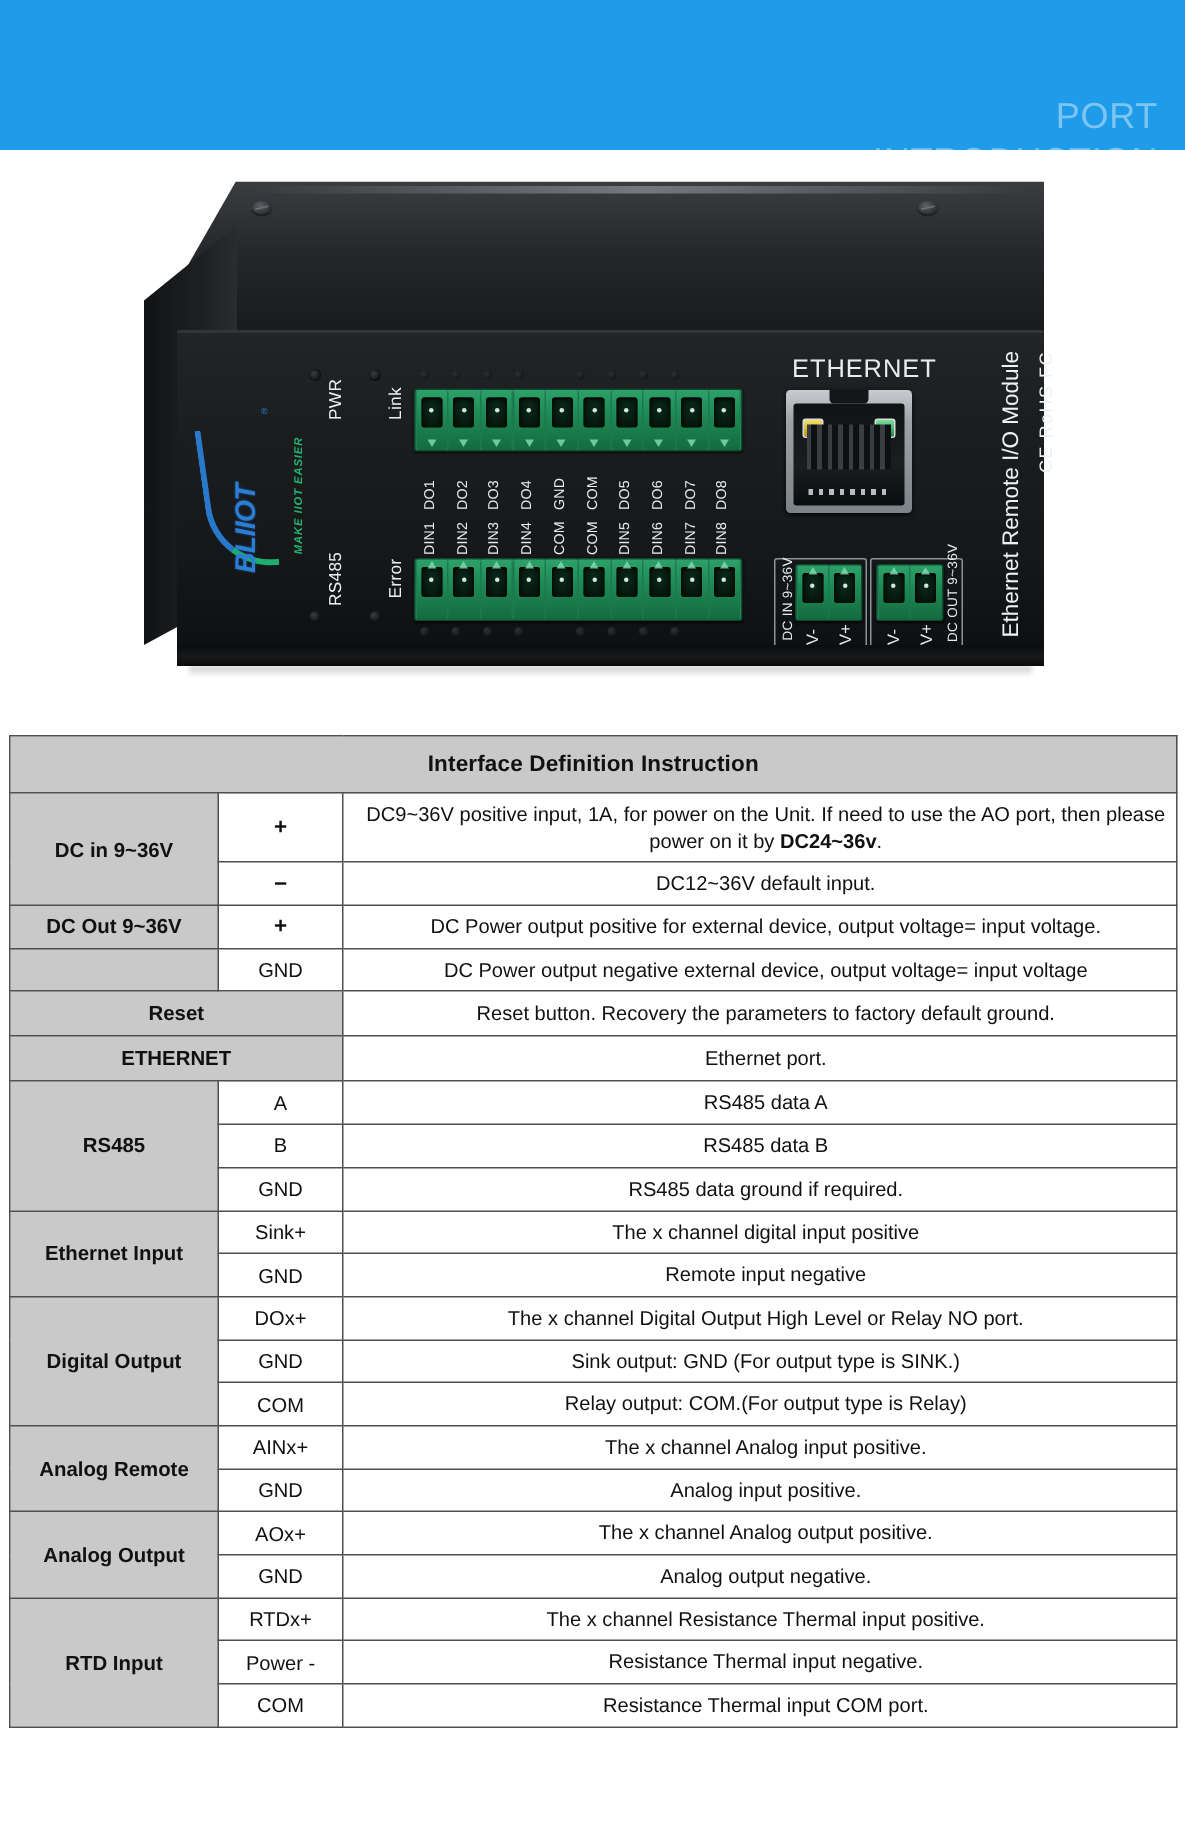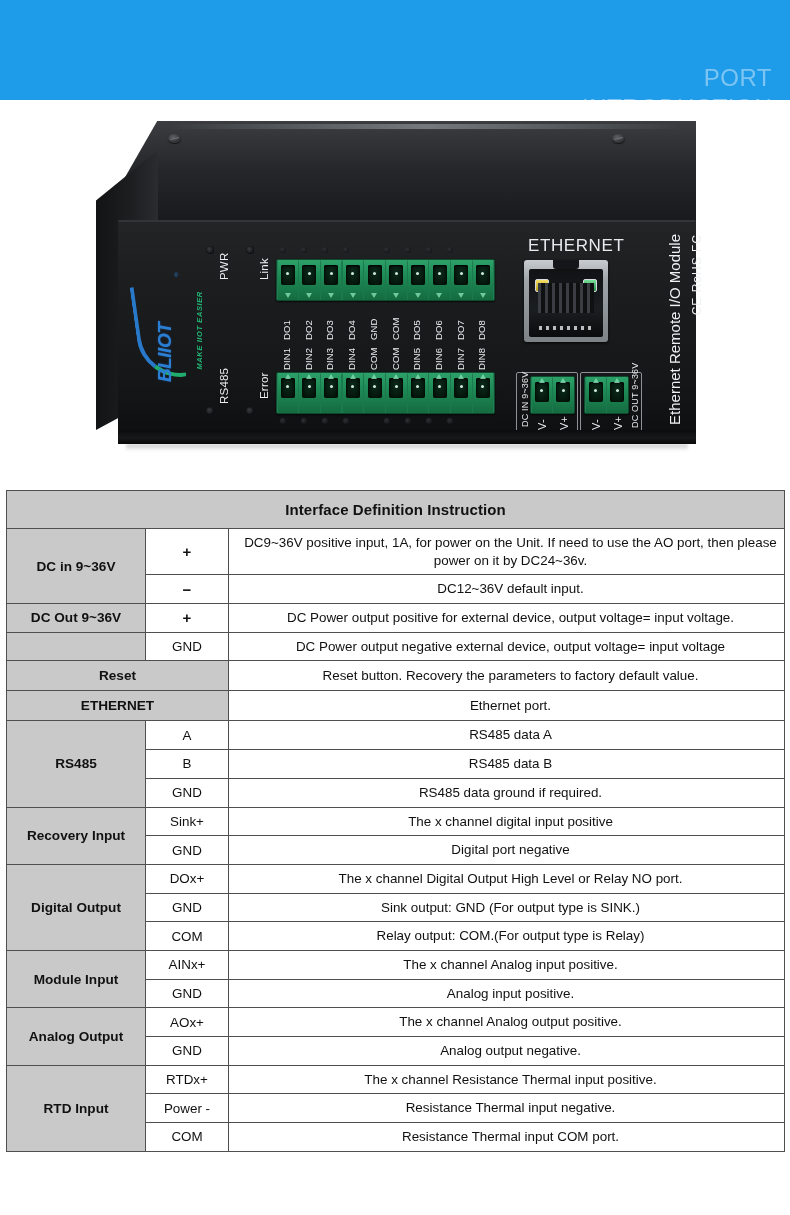--- a/index.html
+++ b/index.html
@@ -363,21 +363,21 @@
     text-align: center;
     font-size: 13.4px;
     height: 28px;
   }
   td.pin.sym { font-weight: bold; font-size: 15px; }
   td.desc {
     background: #ffffff;
     padding: 5px 0 5px 8px;
     line-height: 1.32;
   }
-  td.desc b { font-weight: normal; }
+  td.desc b { font-weight: bold; }
   td.wide {
     background: #c9c9c9;
     text-align: center;
     font-weight: bold;
     font-size: 13.6px;
     height: 30px;
   }
 </style>
 </head>
 <body>
@@ -649,63 +649,63 @@
           <td class="pin sym">+</td>
           <td class="desc">DC Power output positive for external device, output voltage= input voltage.</td>
         </tr>
         <tr>
           <td class="grp empty"></td>
           <td class="pin">GND</td>
           <td class="desc">DC Power output negative external device, output voltage= input voltage</td>
         </tr>
         <tr>
           <td class="wide" colspan="2">Reset</td>
-          <td class="desc">Reset button. Recovery the parameters to factory default value.</td>
+          <td class="desc">Reset button. Recovery the parameters to factory default ground.</td>
         </tr>
         <tr>
           <td class="wide" colspan="2">ETHERNET</td>
           <td class="desc">Ethernet port.</td>
         </tr>
         <tr>
           <td class="grp" rowspan="3">RS485</td>
           <td class="pin">A</td>
           <td class="desc">RS485 data A</td>
         </tr>
         <tr>
           <td class="pin">B</td>
           <td class="desc">RS485 data B</td>
         </tr>
         <tr>
           <td class="pin">GND</td>
           <td class="desc">RS485 data ground if required.</td>
         </tr>
         <tr>
-          <td class="grp" rowspan="2">Recovery Input</td>
+          <td class="grp" rowspan="2">Ethernet Input</td>
           <td class="pin">Sink+</td>
           <td class="desc">The x channel digital input positive</td>
         </tr>
         <tr>
           <td class="pin">GND</td>
-          <td class="desc">Digital port negative</td>
+          <td class="desc">Remote input negative</td>
         </tr>
         <tr>
           <td class="grp" rowspan="3">Digital Output</td>
           <td class="pin">DOx+</td>
           <td class="desc">The x channel Digital Output High Level or Relay NO port.</td>
         </tr>
         <tr>
           <td class="pin">GND</td>
           <td class="desc">Sink output: GND (For output type is SINK.)</td>
         </tr>
         <tr>
           <td class="pin">COM</td>
           <td class="desc">Relay output: COM.(For output type is Relay)</td>
         </tr>
         <tr>
-          <td class="grp" rowspan="2">Module Input</td>
+          <td class="grp" rowspan="2">Analog Remote</td>
           <td class="pin">AINx+</td>
           <td class="desc">The x channel Analog input positive.</td>
         </tr>
         <tr>
           <td class="pin">GND</td>
           <td class="desc">Analog input positive.</td>
         </tr>
         <tr>
           <td class="grp" rowspan="2">Analog Output</td>
           <td class="pin">AOx+</td>

